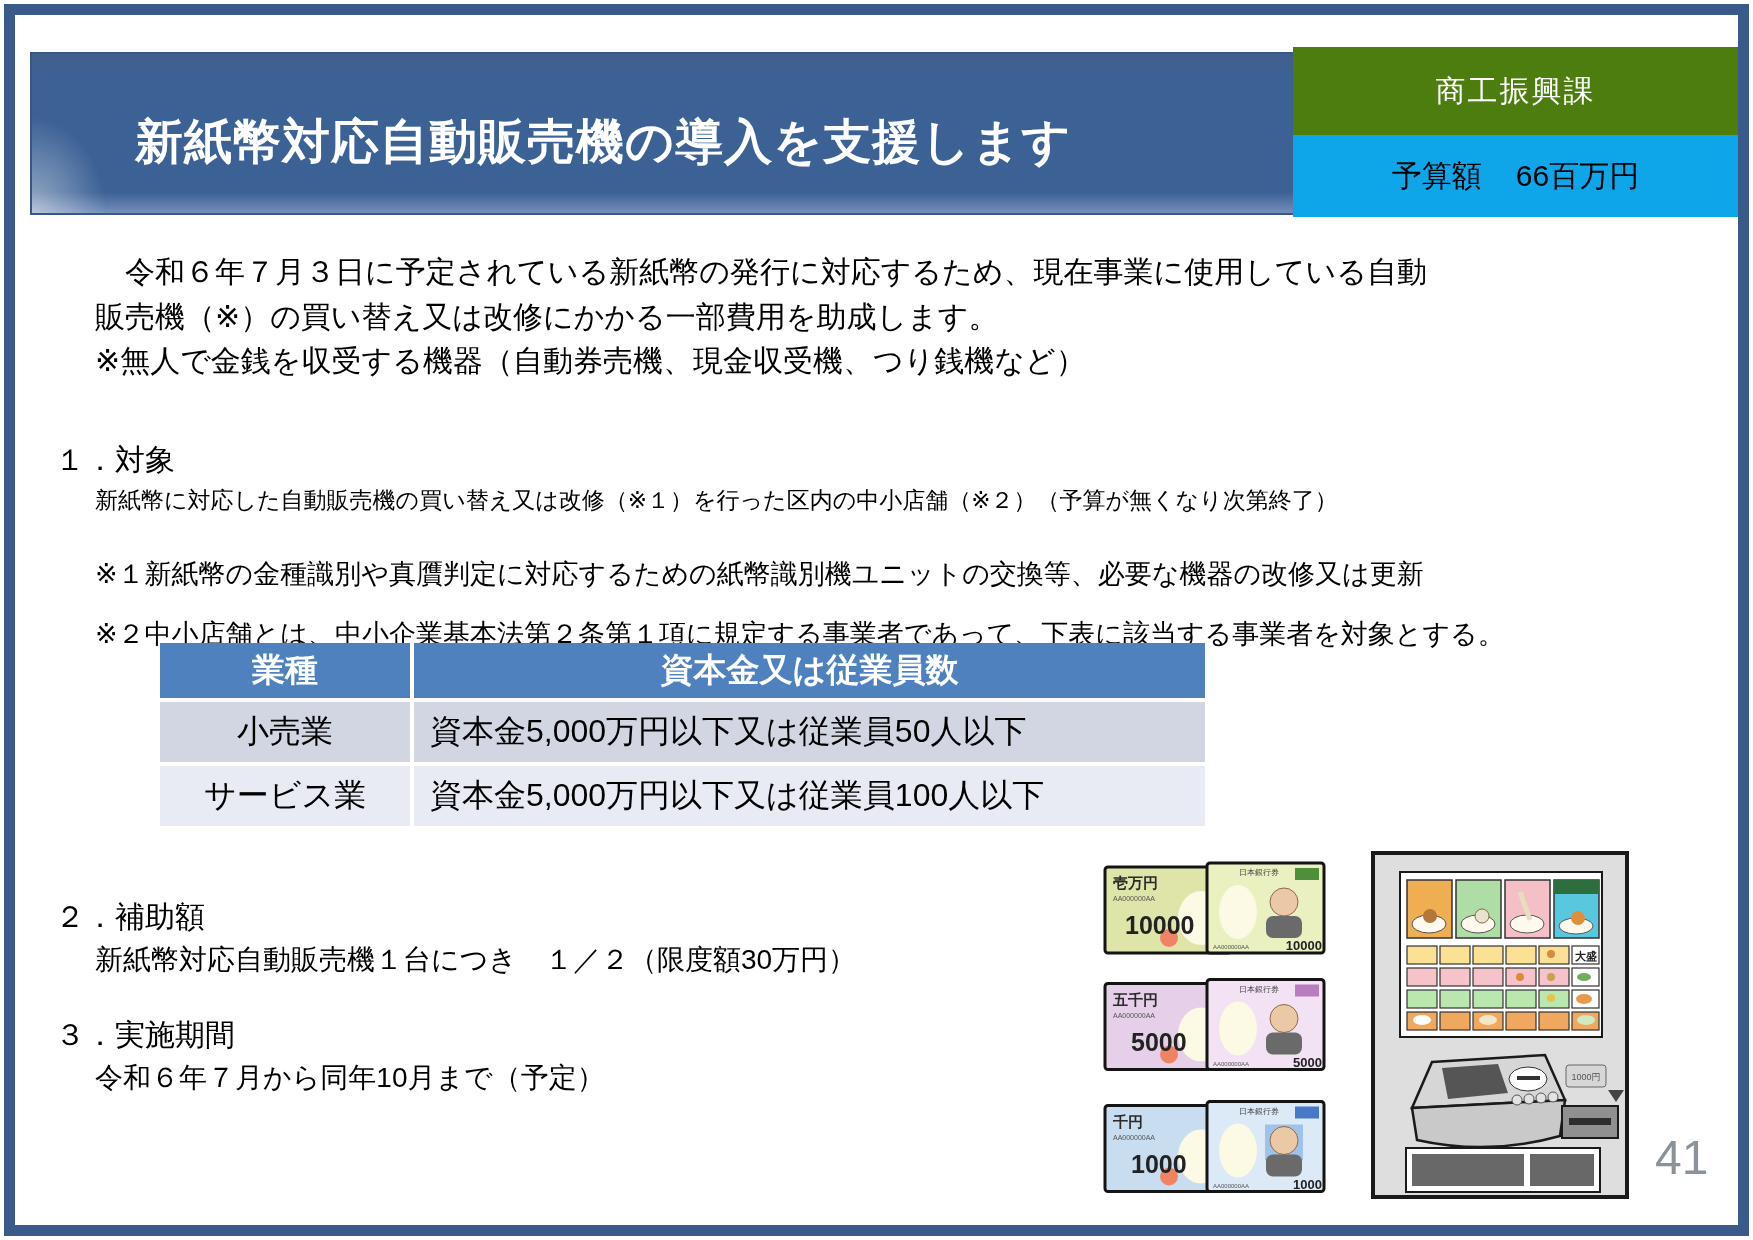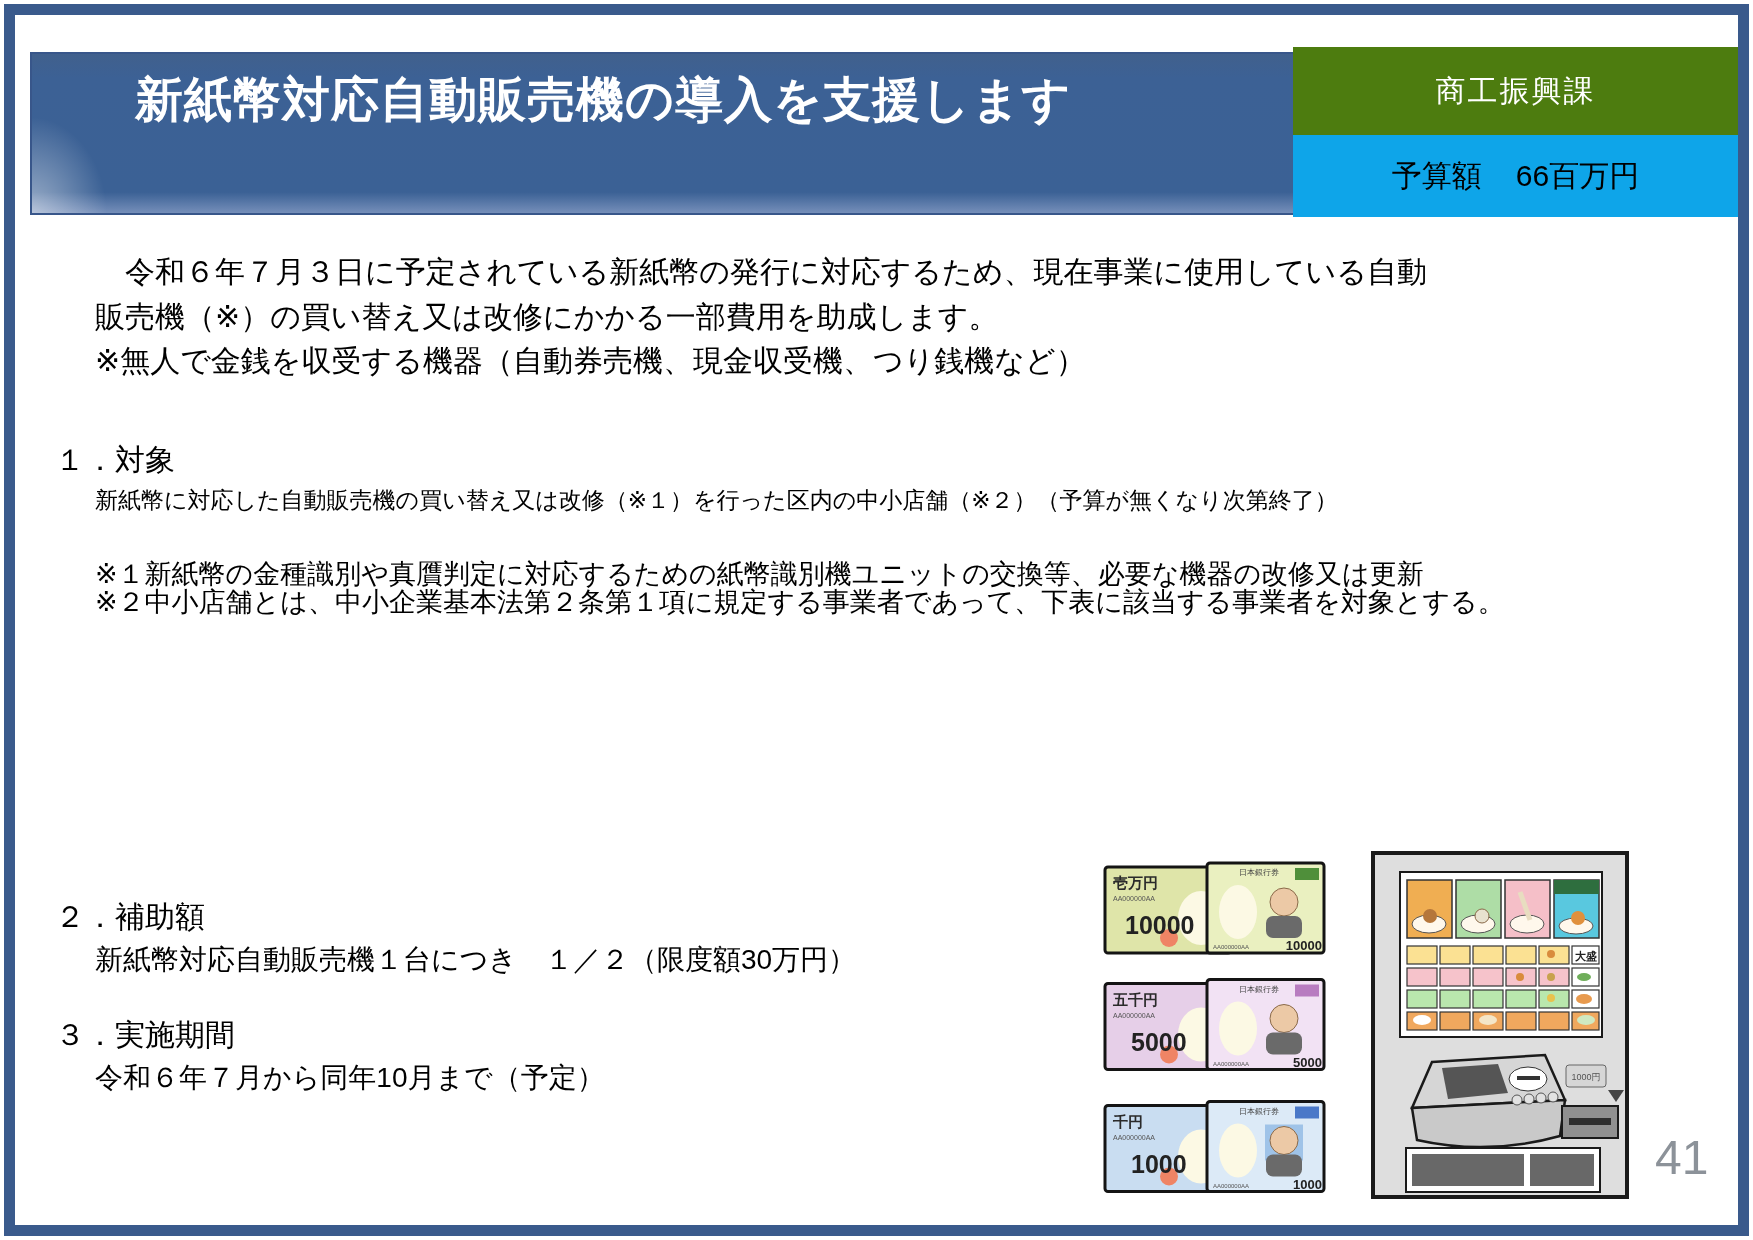--- a/index.html
+++ b/index.html
@@ -6,21 +6,21 @@
   .page{position:relative;width:1753px;height:1240px;background:#ffffff;overflow:hidden;
         font-family:"Liberation Sans","DejaVu Sans",sans-serif;color:#000;}
   .frame{position:absolute;left:4px;top:4px;right:4px;bottom:4px;border:11px solid #3a5a8c;pointer-events:none;}
 
   
   .banner{position:absolute;left:30px;top:52px;width:1363px;height:163px;
     background:
       radial-gradient(ellipse 110px 140px at 0% 100%, rgba(255,255,255,.5), rgba(255,255,255,0) 70%),
       linear-gradient(180deg,#41608c 0%,#3c6195 16%,#3b6195 86%,#7b93bd 100%);
     box-shadow:inset 0 0 0 2px #38568a;
-    display:flex;}
+    display:flex;align-items:center;}
   .banner-title{padding-left:105px;padding-top:16px;font-size:48px;font-weight:bold;color:#ffffff;
     letter-spacing:1px;white-space:nowrap;}
 
   
   .dept-box{position:absolute;left:1293px;top:47px;width:445px;height:170px;}
   .dept-head{height:88px;background:#4d7c0f;display:flex;align-items:center;justify-content:center;
     color:#ffffff;font-size:30px;letter-spacing:2px;}
   .dept-body{height:82px;background:#0ea5e9;display:flex;align-items:center;justify-content:center;
     gap:34px;font-size:30px;color:#000;}
 
@@ -64,22 +64,30 @@
     </div>
   </div>
 
   <div class="txt intro" style="left:95px;top:252px;">　令和６年７月３日に予定されている新紙幣の発行に対応するため、現在事業に使用している自動</div>
   <div class="txt intro" style="left:95px;top:297px;">販売機（※）の買い替え又は改修にかかる一部費用を助成します。</div>
   <div class="txt intro" style="left:95px;top:341px;">※無人で金銭を収受する機器（自動券売機、現金収受機、つり銭機など）</div>
 
   <div class="txt heading" style="left:55px;top:440px;">１．対象</div>
   <div class="txt body26" style="left:95px;top:485px;">新紙幣に対応した自動販売機の買い替え又は改修（※１）を行った区内の中小店舗（※２）（予算が無くなり次第終了）</div>
   <div class="txt note27" style="left:95px;top:556px;">※１新紙幣の金種識別や真贋判定に対応するための紙幣識別機ユニットの交換等、必要な機器の改修又は更新</div>
-  <div class="txt note27" style="left:95px;top:584px;">※２中小店舗とは、中小企業基本法第２条第１項に規定する事業者であって、下表に該当する事業者を対象とする。</div>
-
+  <div class="txt note27" style="left:95px;top:616px;">※２中小店舗とは、中小企業基本法第２条第１項に規定する事業者であって、下表に該当する事業者を対象とする。</div>
+
+  <div class="tbl">
+    <div class="cell th">業種</div>
+    <div class="cell th">資本金又は従業員数</div>
+    <div class="cell td c1 r1">小売業</div>
+    <div class="cell td c2 r1">資本金5,000万円以下又は従業員50人以下</div>
+    <div class="cell td c1 r2">サービス業</div>
+    <div class="cell td c2 r2">資本金5,000万円以下又は従業員100人以下</div>
+  </div>
 
   <div class="txt heading" style="left:55px;top:897px;">２．補助額</div>
   <div class="txt body28" style="left:95px;top:941px;">新紙幣対応自動販売機１台につき　１／２（限度額30万円）</div>
 
   <div class="txt heading" style="left:55px;top:1015px;">３．実施期間</div>
   <div class="txt body28" style="left:95px;top:1059px;">令和６年７月から同年10月まで（予定）</div>
 
   <svg class="art" style="left:1103px;top:858px;" width="224" height="100" viewBox="0 0 224 100">
     <rect x="2" y="9" width="126" height="86" rx="3" stroke="#141414" stroke-width="3" fill="#dfe5a9"></rect>
     <text x="10" y="30" font-size="15" font-weight="bold" fill="#2a2a2a">壱万円</text>

